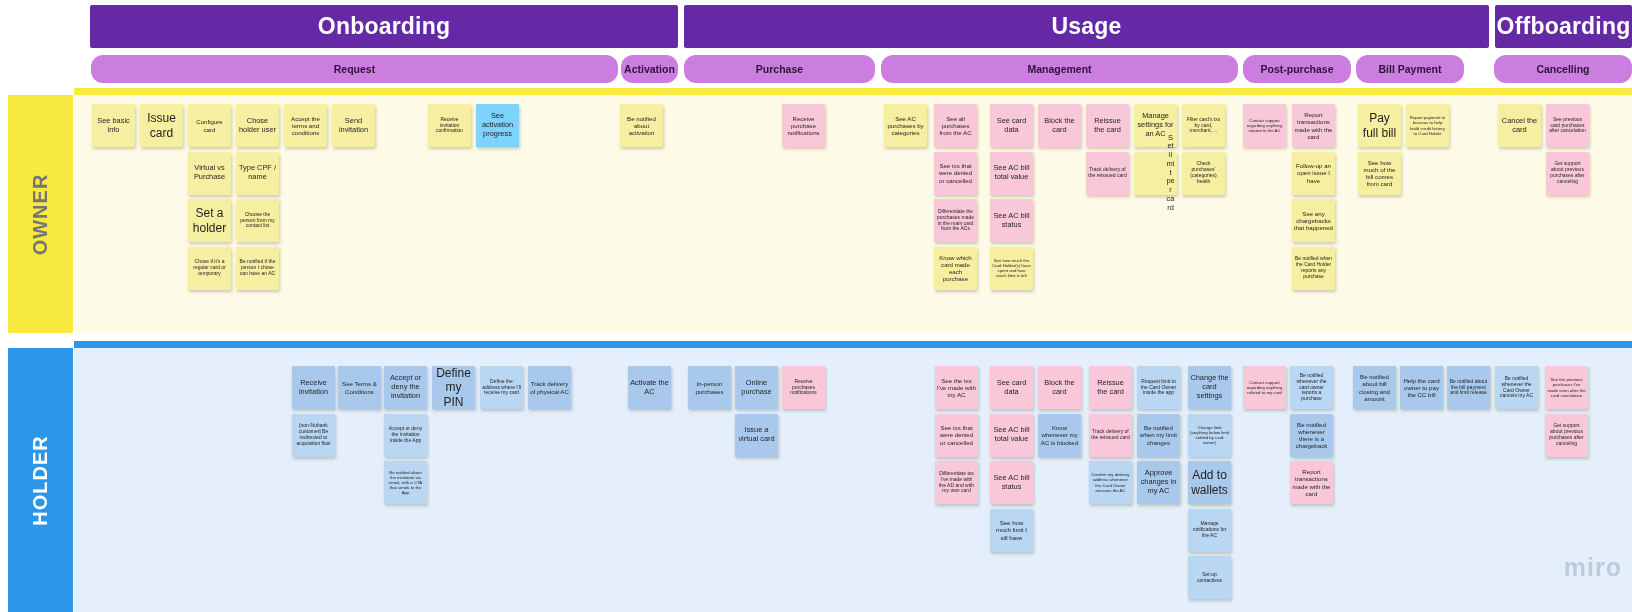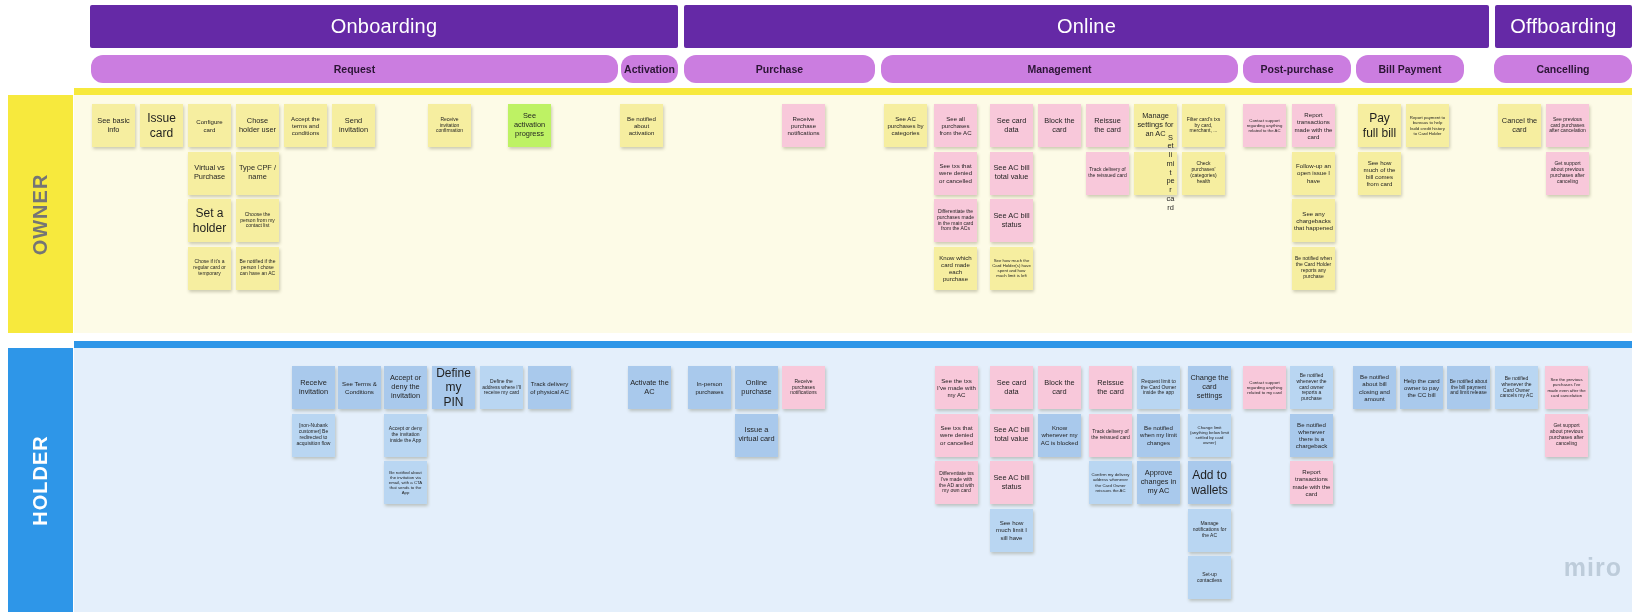--- a/index.html
+++ b/index.html
@@ -3,21 +3,21 @@
 <meta charset="utf-8">
 <style>
   html,body{margin:0;padding:0;background:#fff;}
   #board{
     position:relative; width:1632px; height:612px; overflow:hidden;
     background:#fff; font-family:"Liberation Sans", sans-serif;
   }
   .phase{
     position:absolute; top:5px; height:43px; border-radius:2px;
     display:flex; align-items:center; justify-content:center;
-    color:#fff; font-weight:400; font-size:20px; letter-spacing:.2px;
+    color:#fff; font-weight:700; font-size:23px; letter-spacing:.2px;
   }
   .stage{
     position:absolute; top:55px; height:28px; border-radius:12px;
     display:flex; align-items:center; justify-content:center;
     font-weight:700; font-size:10.5px; color:#2B1535;
   }
   .row-stripe{position:absolute; left:74px; right:0;}
   .row-bg{position:absolute; left:74px; right:0;}
   .row-label{
     position:absolute; left:8px; width:65px;
@@ -43,21 +43,21 @@
     font-weight:700; font-size:25px; color:#9FB0C0; opacity:.55;
     letter-spacing:1px;
   }
 </style>
 </head>
 <body>
 
 <div id="board">
   <div id="phases">
       <div class="phase" style="left: 90px; width: 588px; background: rgb(101, 41, 166);">Onboarding</div>
-      <div class="phase" style="left: 684px; width: 805px; background: rgb(101, 41, 166);">Online</div>
+      <div class="phase" style="left: 684px; width: 805px; background: rgb(101, 41, 166);">Usage</div>
       <div class="phase" style="left: 1495px; width: 137px; background: rgb(101, 41, 166);">Offboarding</div>
     </div>
   <div id="stages">
       <div class="stage" style="left: 91px; width: 527px; background: rgb(203, 125, 224);">Request</div>
       <div class="stage" style="left: 621px; width: 57px; background: rgb(203, 125, 224);">Activation</div>
       <div class="stage" style="left: 684px; width: 191px; background: rgb(203, 125, 224);">Purchase</div>
       <div class="stage" style="left: 881px; width: 357px; background: rgb(203, 125, 224);">Management</div>
       <div class="stage" style="left: 1243px; width: 108px; background: rgb(203, 125, 224);">Post-purchase</div>
       <div class="stage" style="left: 1356px; width: 108px; background: rgb(203, 125, 224);">Bill Payment</div>
       <div class="stage" style="left: 1494px; width: 138px; background: rgb(203, 125, 224);">Cancelling</div>
@@ -74,21 +74,21 @@
       <div class="note s-md" style="left: 188px; top: 151.5px; background: rgb(246, 238, 160);">Virtual vs Purchase</div>
       <div class="note s-lg" style="left: 188px; top: 199px; background: rgb(246, 238, 160);">Set a holder</div>
       <div class="note s-xs" style="left: 188px; top: 246.5px; background: rgb(246, 238, 160);">Chose if it's a regular card or temporary</div>
       <div class="note s-md" style="left: 236px; top: 104px; background: rgb(246, 238, 160);">Chose holder user</div>
       <div class="note s-md" style="left: 236px; top: 151.5px; background: rgb(246, 238, 160);">Type CPF / name</div>
       <div class="note s-xs" style="left: 236px; top: 199px; background: rgb(246, 238, 160);">Choose the person from my contact list</div>
       <div class="note s-xs" style="left: 236px; top: 246.5px; background: rgb(246, 238, 160);">Be notified if the person I chose can have an AC</div>
       <div class="note s-sm" style="left: 284px; top: 104px; background: rgb(246, 238, 160);">Accept the terms and conditions</div>
       <div class="note s-md" style="left: 332px; top: 104px; background: rgb(246, 238, 160);">Send invitation</div>
       <div class="note s-xs" style="left: 428px; top: 104px; background: rgb(246, 238, 160);">Receive invitation confirmation</div>
-      <div class="note s-md" style="left: 476px; top: 104px; background: #bef264; margin-left: 32px;">See activation progress</div>
+      <div class="note s-md" style="left: 476px; top: 104px; background: #7dd3fc;">See activation progress</div>
       <div class="note s-sm" style="left: 620px; top: 104px; background: rgb(246, 238, 160);">Be notified about activation</div>
       <div class="note s-sm" style="left: 782px; top: 104px; background: rgb(248, 200, 218);">Receive purchase notifications</div>
       <div class="note s-sm" style="left: 884px; top: 104px; background: rgb(246, 238, 160);">See AC purchases by categories</div>
       <div class="note s-sm" style="left: 934px; top: 104px; background: rgb(248, 200, 218);">See all purchases from the AC</div>
       <div class="note s-sm" style="left: 934px; top: 151.5px; background: rgb(248, 200, 218);">See txs that were denied or cancelled</div>
       <div class="note s-xs" style="left: 934px; top: 199px; background: rgb(248, 200, 218);">Differentiate the purchases made in the main card from the ACs</div>
       <div class="note s-sm" style="left: 934px; top: 246.5px; background: rgb(246, 238, 160);">Know which card made each purchase</div>
       <div class="note s-md" style="left: 990px; top: 104px; background: rgb(248, 200, 218);">See card data</div>
       <div class="note s-md" style="left: 990px; top: 151.5px; background: rgb(248, 200, 218);">See AC bill total value</div>
       <div class="note s-md" style="left: 990px; top: 199px; background: rgb(248, 200, 218);">See AC bill status</div>

